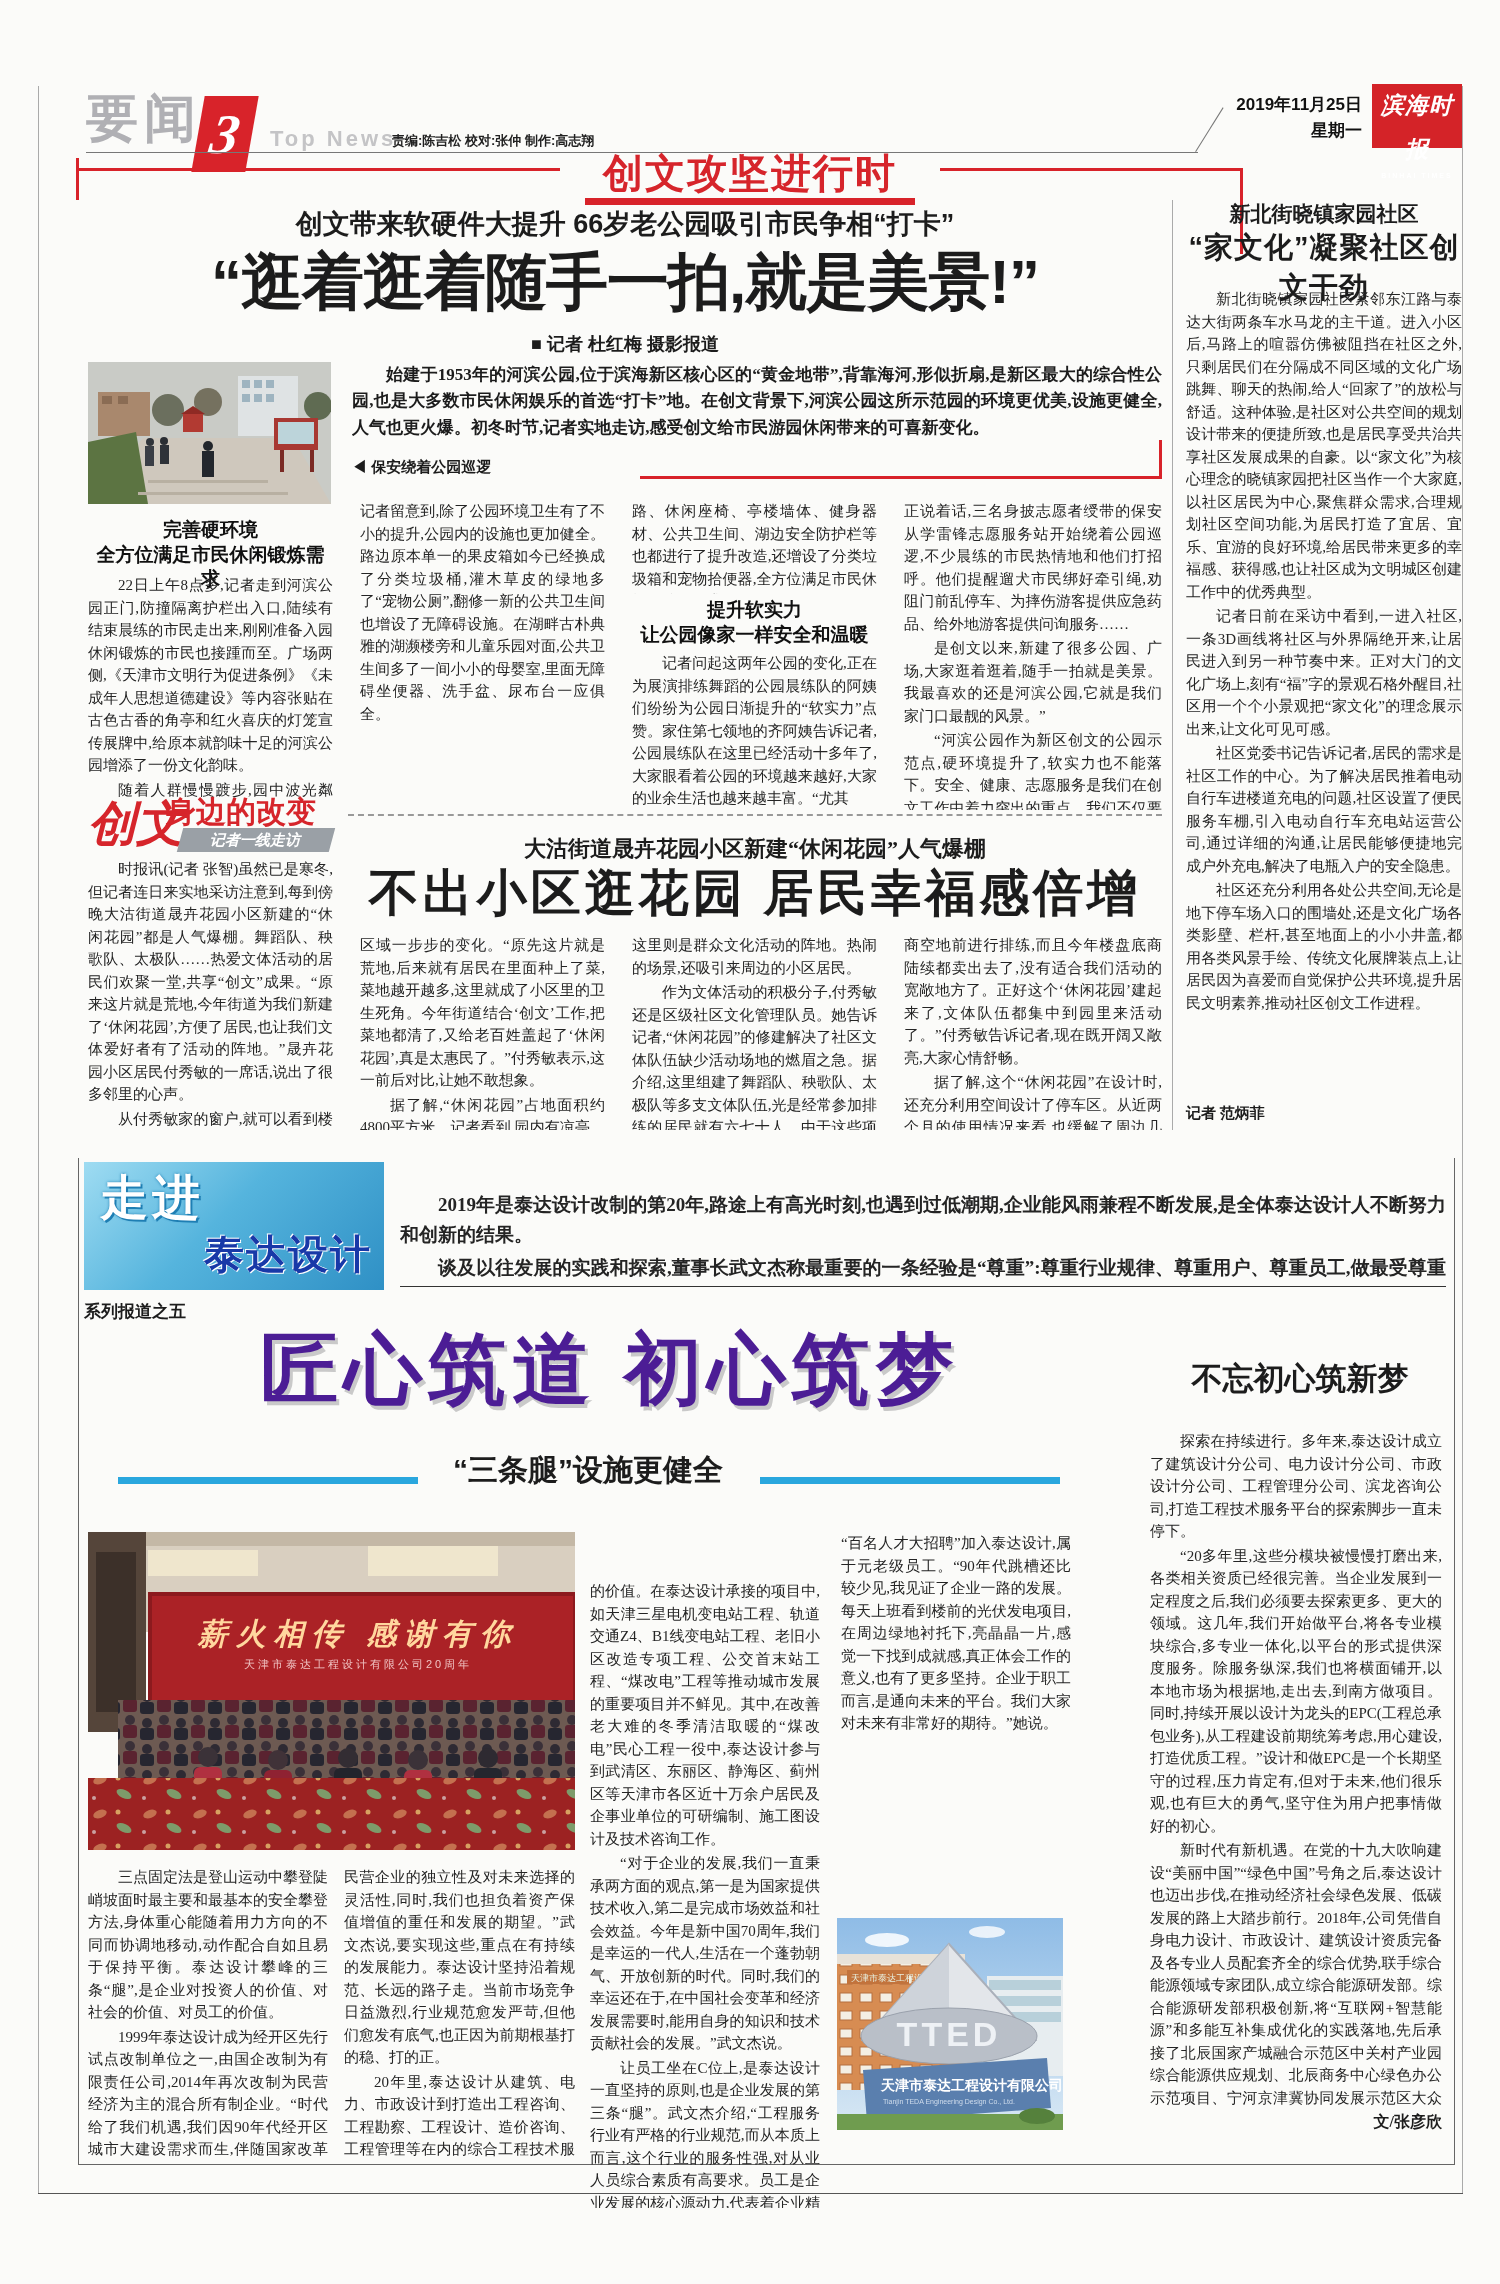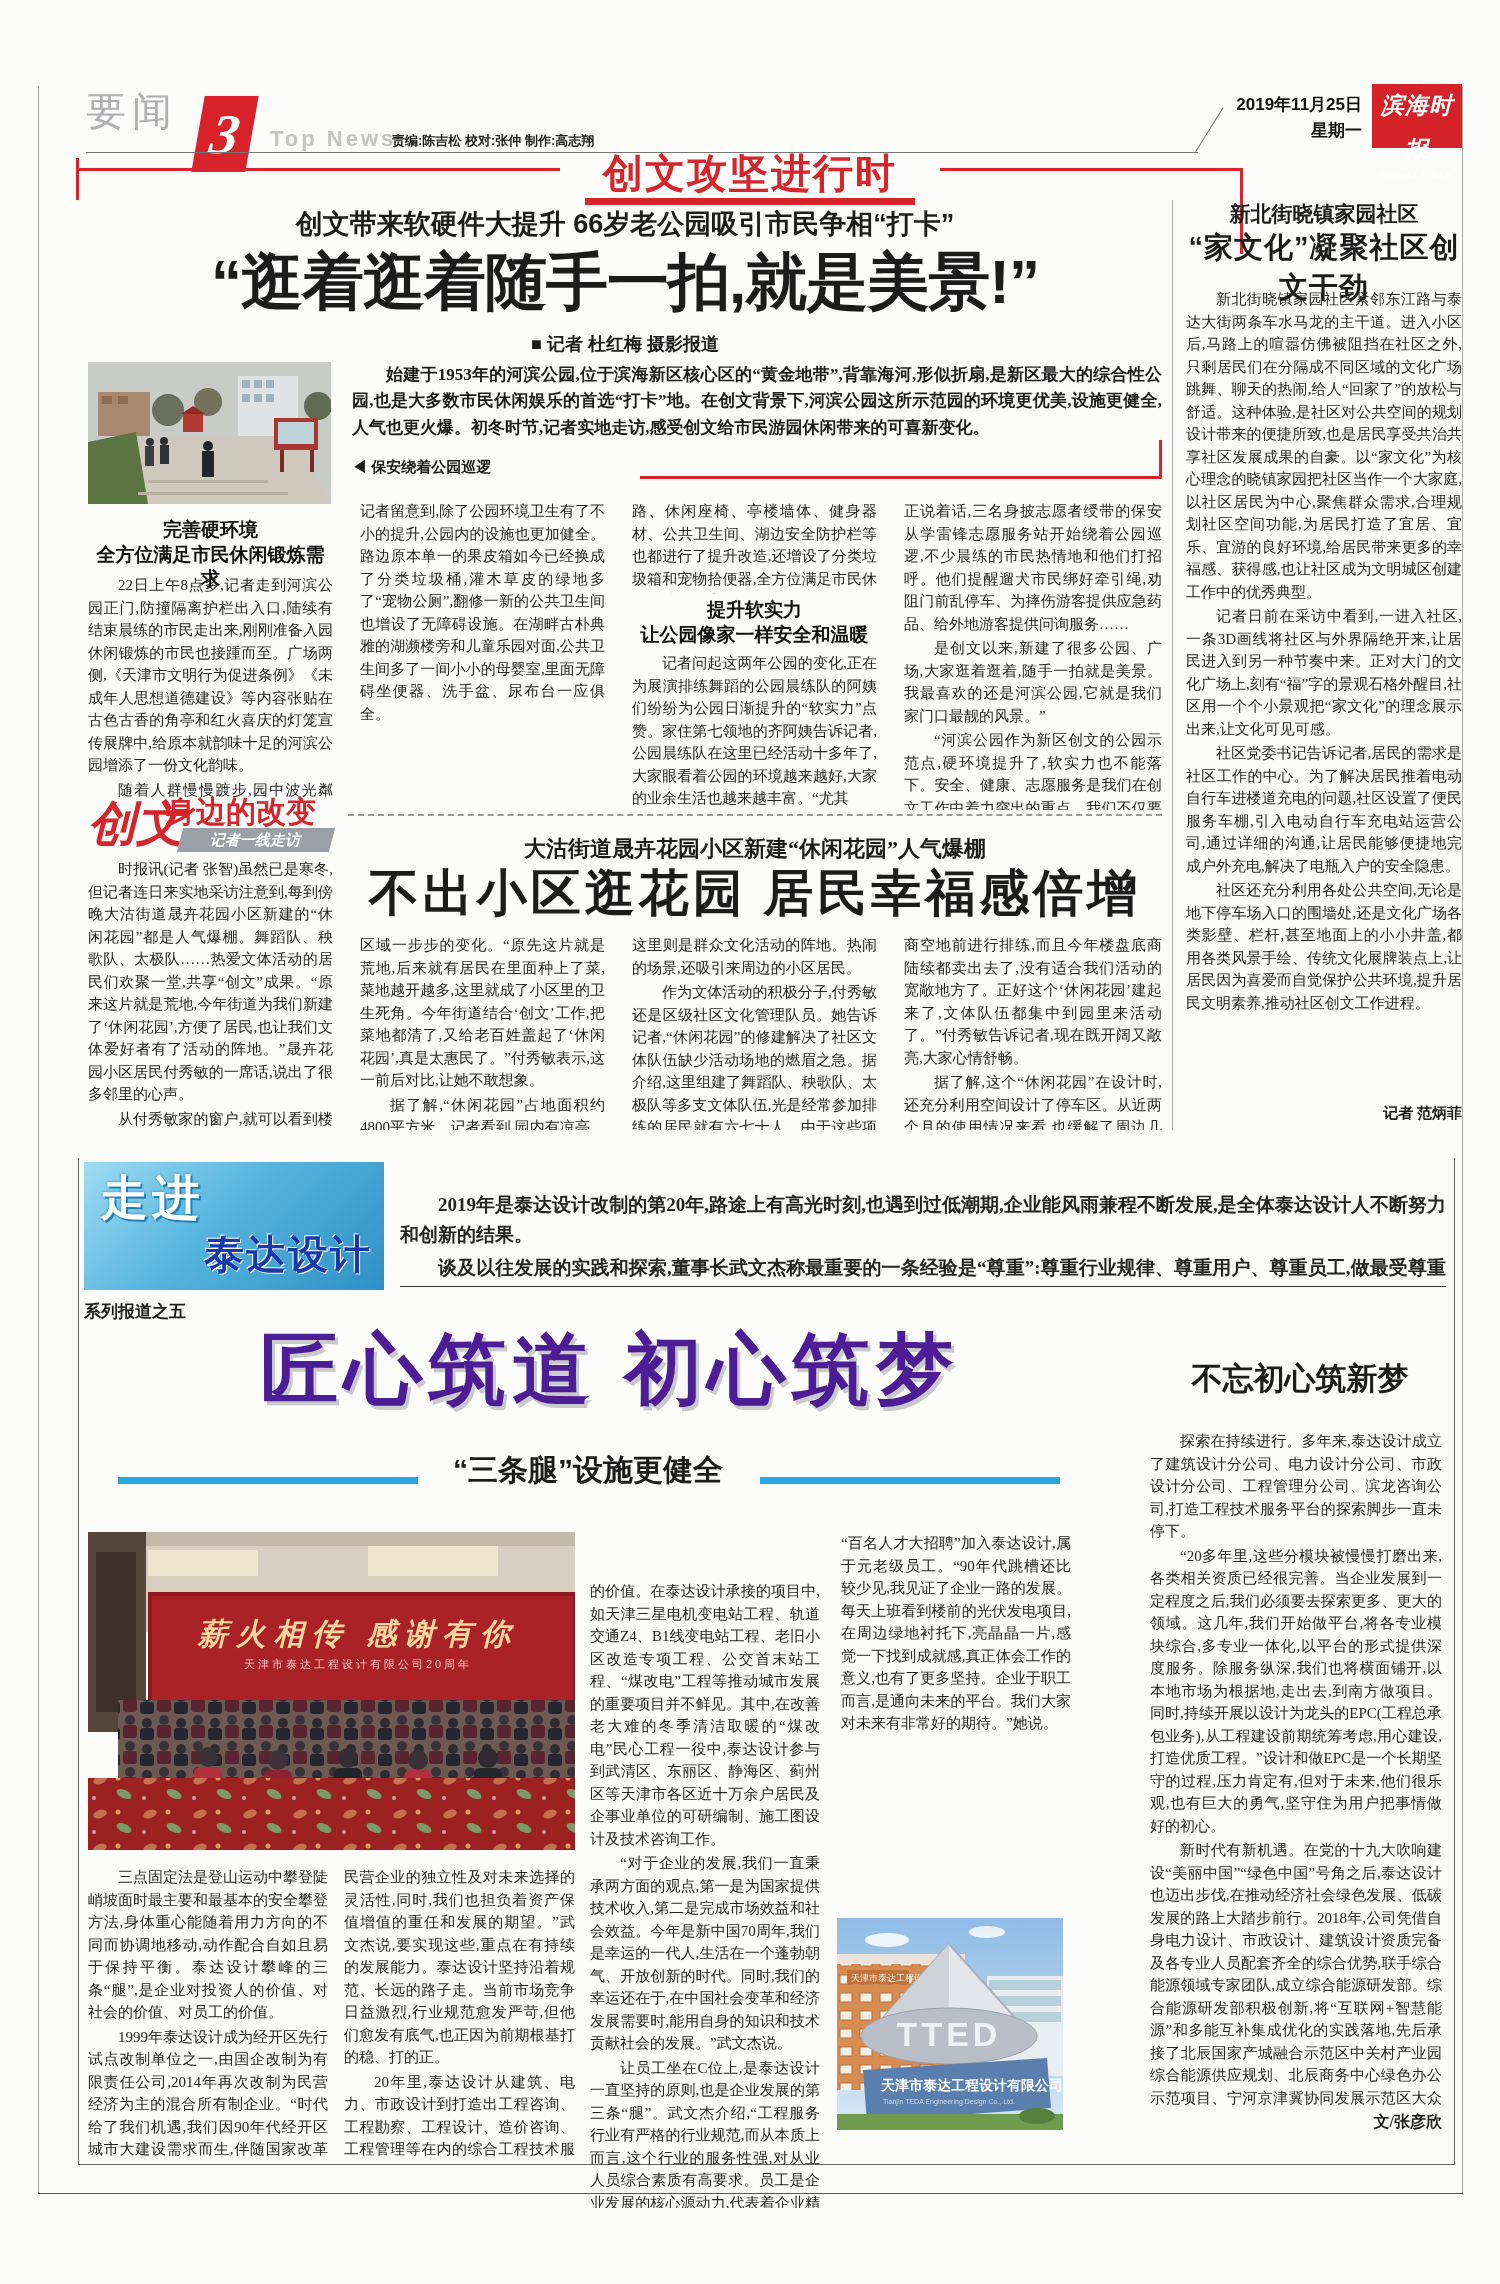--- a/index.html
+++ b/index.html
@@ -21,21 +21,21 @@
 </style>
 </head>
 <body>
 
 <div class="page">
 
   <div class="rule" style="left:38px;top:86px;width:1px;height:2108px;background:#aaa;"></div>
   <div class="rule" style="left:1462px;top:86px;width:1px;height:2108px;background:#aaa;"></div>
   <div class="rule" style="left:38px;top:2193px;width:1425px;height:1px;background:#555;"></div>
 
-  <div class="abs" style="left:86px;top:84px;font-size:40px;font-weight:400;color:#b0b0b4;letter-spacing:6px;">要闻</div>
+  <div class="abs" style="left:86px;top:84px;font-size:52px;font-weight:700;color:#b0b0b4;letter-spacing:6px;">要闻</div>
   <div class="abs" style="left:198px;top:96px;width:54px;height:76px;background:#d8232a;transform:skewX(-10deg);text-align:center;">
     <span class="serif" style="color:#fff;font-size:56px;font-style:italic;font-weight:bold;line-height:76px;">3</span>
   </div>
   <div class="abs" style="left:270px;top:126px;font-size:22px;color:#c4c4c6;letter-spacing:3px;font-weight:bold;">Top News</div>
   <div class="abs" style="left:392px;top:132px;font-size:13px;font-weight:bold;color:#222;">责编:陈吉松 校对:张仲 制作:高志翔</div>
   <div class="rule" style="left:86px;top:152px;width:1112px;height:1px;"></div>
   <div class="rule" style="left:1196px;top:151px;width:52px;height:1px;transform:rotate(-58deg);transform-origin:left bottom;"></div>
   <div class="abs" style="left:1230px;top:92px;width:132px;text-align:right;font-size:17px;font-weight:bold;color:#111;line-height:1.5;">
     <div>2019年11月25日</div>
     <div>星期一</div>
@@ -127,21 +127,21 @@
 
   <div class="rule" style="left:1172px;top:200px;width:1px;height:930px;background:#aaa;"></div>
   <div class="abs ctr" style="left:1186px;top:200px;width:276px;font-size:21px;font-weight:bold;">新北街晓镇家园社区</div>
   <div class="abs ctr" style="left:1186px;top:228px;width:276px;font-size:29px;font-weight:900;letter-spacing:1px;">“家文化”凝聚社区创文干劲</div>
   <div class="col" style="left:1186px;top:288px;width:276px;height:812px;">
       <p>新北街晓镇家园社区紧邻东江路与泰达大街两条车水马龙的主干道。进入小区后,马路上的喧嚣仿佛被阻挡在社区之外,只剩居民们在分隔成不同区域的文化广场跳舞、聊天的热闹,给人“回家了”的放松与舒适。这种体验,是社区对公共空间的规划设计带来的便捷所致,也是居民享受共治共享社区发展成果的自豪。以“家文化”为核心理念的晓镇家园把社区当作一个大家庭,以社区居民为中心,聚焦群众需求,合理规划社区空间功能,为居民打造了宜居、宜乐、宜游的良好环境,给居民带来更多的幸福感、获得感,也让社区成为文明城区创建工作中的优秀典型。</p>
       <p>记者日前在采访中看到,一进入社区,一条3D画线将社区与外界隔绝开来,让居民进入到另一种节奏中来。正对大门的文化广场上,刻有“福”字的景观石格外醒目,社区用一个个小景观把“家文化”的理念展示出来,让文化可见可感。</p>
       <p>社区党委书记告诉记者,居民的需求是社区工作的中心。为了解决居民推着电动自行车进楼道充电的问题,社区设置了便民服务车棚,引入电动自行车充电站运营公司,通过详细的沟通,让居民能够便捷地完成户外充电,解决了电瓶入户的安全隐患。</p>
       <p>社区还充分利用各处公共空间,无论是地下停车场入口的围墙处,还是文化广场各类影壁、栏杆,甚至地面上的小小井盖,都用各类风景手绘、传统文化展牌装点上,让居民因为喜爱而自觉保护公共环境,提升居民文明素养,推动社区创文工作进程。</p>
     </div>
-  <div class="abs serif" style="left:1186px;top:1104px;width:276px;text-align:right;font-size:15px;font-weight:bold;">记者 范炳菲</div>
+  <div class="abs serif" style="left:1186px;top:1104px;width:276px;text-align:left;font-size:15px;font-weight:bold;">记者 范炳菲</div>
 
   <div class="abs" style="left:88px;top:792px;width:255px;height:62px;">
     <span class="serif red" style="position:absolute;left:0;top:0;font-size:48px;font-style:italic;font-weight:900;">创文</span>
     <span class="red" style="position:absolute;left:78px;top:0;font-size:30px;font-weight:900;">身边的改变</span>
     <span style="position:absolute;left:92px;top:36px;width:152px;height:24px;background:#9aa0a6;transform:skewX(-15deg);color:#fff;font-size:15px;font-weight:bold;text-align:center;line-height:24px;">记者一线走访</span>
   </div>
 
   <div class="abs" style="left:348px;top:814px;width:814px;border-top:2px dashed #999;"></div>
   <div class="abs ctr serif" style="left:348px;top:834px;width:814px;font-size:22px;font-weight:bold;">大沽街道晟卉花园小区新建“休闲花园”人气爆棚</div>
   <div class="abs ctr serif" style="left:348px;top:860px;width:814px;font-size:50px;font-weight:900;letter-spacing:4px;">不出小区逛花园 居民幸福感倍增</div>

